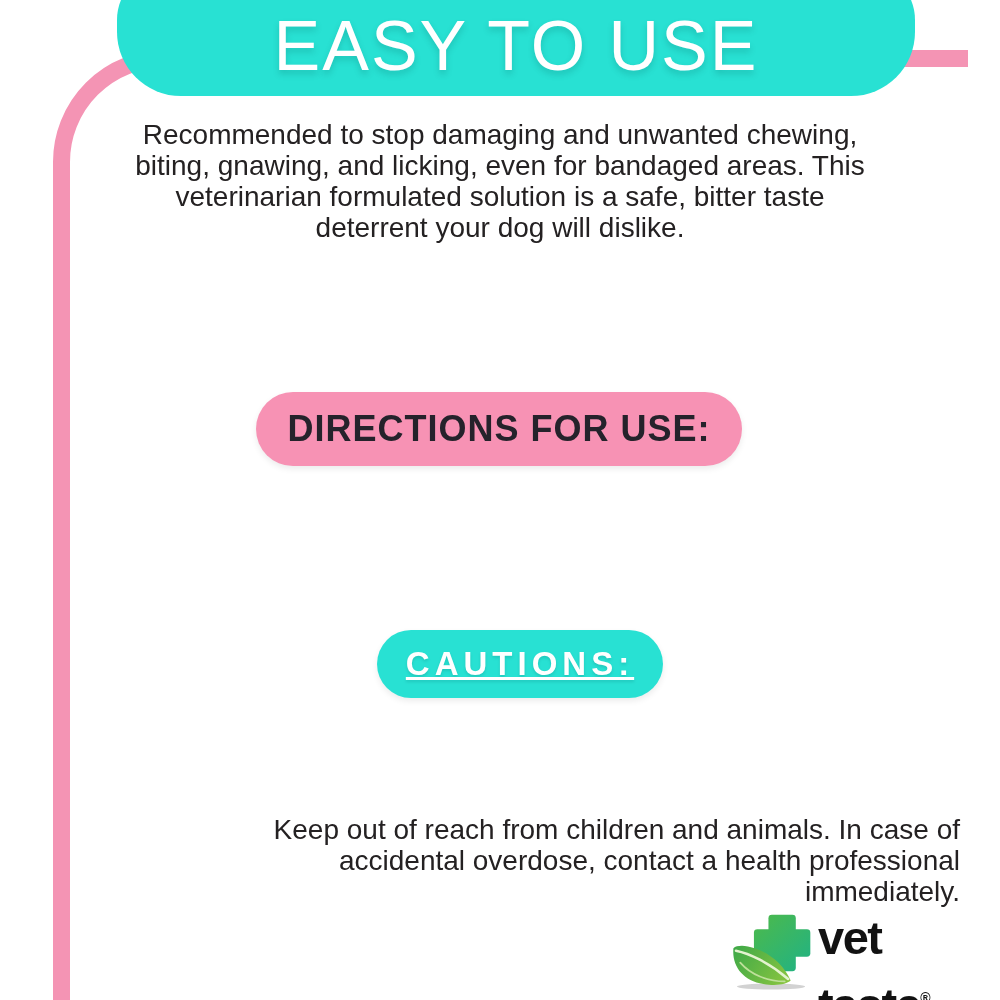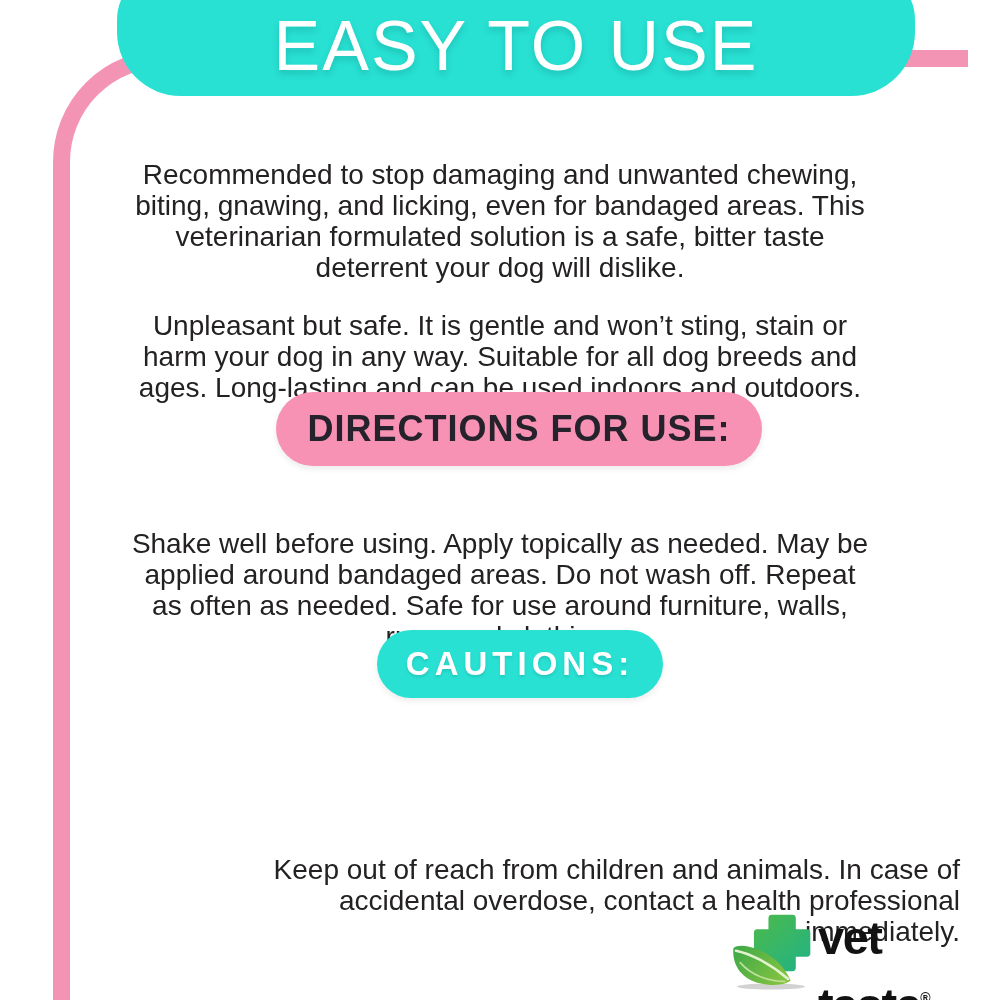--- a/index.html
+++ b/index.html
@@ -48,36 +48,35 @@
   }
   .para {
     position: absolute;
     left: 40px;
     width: 920px;
     text-align: center;
     font-size: 28px;
     line-height: 31px;
     white-space: pre-line;
     color: #242122;
-    margin-top: 40px;
   }
   .para-1 { top: 119px; }
   .para-2 { top: 270px; }
   .para-3 { top: 488px; }
   .para-4 { top: 724px; }
   .para-5 { top: 814px; text-align: right; }
   .pill {
     position: absolute;
     display: flex;
     align-items: center;
     justify-content: center;
     box-shadow: 0 3px 6px rgba(0,0,0,0.08);
   }
   .pill-directions {
-    left: 276px;
+    left: 256px;
     top: 392px;
     width: 486px;
     height: 74px;
     background: #f792b4;
     border-radius: 40px;
   }
   .pill-directions .pill-label {
     font-size: 36px;
     font-weight: bold;
     letter-spacing: 1px;
@@ -92,20 +91,21 @@
     background: #28e1d3;
     border-radius: 36px;
   }
   .pill-cautions .pill-label {
     font-size: 33px;
     font-weight: bold;
     letter-spacing: 5px;
     color: #ffffff;
     text-shadow: 0 2px 3px rgba(0,90,85,0.18);
     white-space: nowrap;
+    text-decoration: underline;
   }
   .logo {
     position: absolute;
     left: 728px;
     top: 898px;
     width: 262px;
     height: 100px;
   }
   .logo-mark {
     position: absolute;
@@ -143,32 +143,25 @@
 
   <div class="banner">
     <div class="banner-title">EASY TO USE</div>
   </div>
 
   <div class="para para-1">Recommended to stop damaging and unwanted chewing,
 biting, gnawing, and licking, even for bandaged areas. This
 veterinarian formulated solution is a safe, bitter taste
 deterrent your dog will dislike.</div>
 
-  <div class="para para-2">Unpleasant but safe. It is gentle and won’t sting, stain or
-harm your dog in any way. Suitable for all dog breeds and
-ages. Long-lasting and can be used indoors and outdoors.</div>
 
   <div class="pill pill-directions">
     <span class="pill-label">DIRECTIONS FOR USE:</span>
   </div>
 
-  <div class="para para-3">Shake well before using. Apply topically as needed. May be
-applied around bandaged areas. Do not wash off. Repeat
-as often as needed. Safe for use around furniture, walls,
-rugs, and clothing.</div>
 
   <div class="pill pill-cautions">
     <span class="pill-label">CAUTIONS:</span>
   </div>
 
 
   <div class="para para-5">Keep out of reach from children and animals. In case of
 accidental overdose, contact a health professional
 immediately.</div>
 

